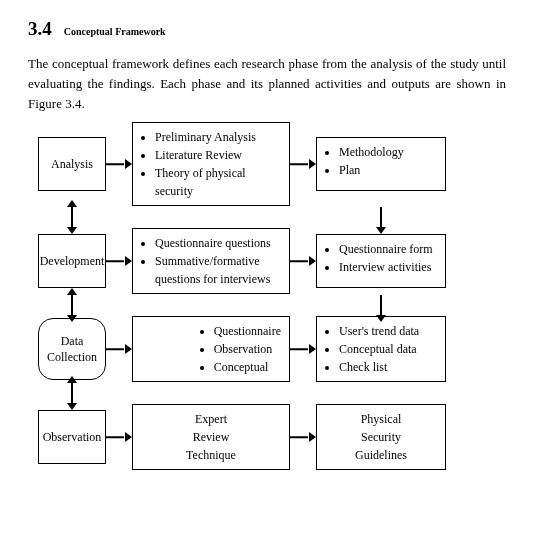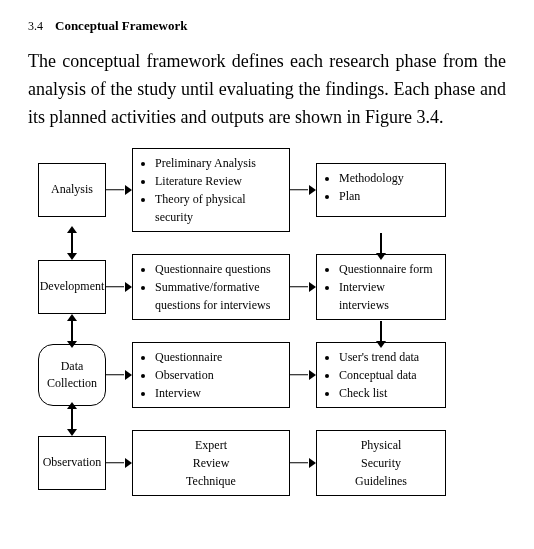--- a/index.html
+++ b/index.html
@@ -12,34 +12,34 @@
       min-height: 549px;
       padding: 18px 28px 20px 28px;
     }
     .section-header {
       display: flex;
       align-items: baseline;
       gap: 12px;
       margin-bottom: 14px;
     }
     .section-number {
-      font-weight: normal;
-      font-size: 12px;
+      font-weight: bold;
+      font-size: 19px;
       white-space: nowrap;
       text-align: center;
     }
     .section-title {
       font-weight: bold;
-      font-size: 13px;
+      font-size: 10px;
     }
     .body-text {
       text-align: justify;
       line-height: 1.55;
-      margin-bottom: 12px;
-      font-size: 18px;
+      margin-bottom: 4px;
+      font-size: 13px;
     }
 
     
     .left-box {
       border: 1.5px solid #000;
       width: 68px;
       min-height: 54px;
       display: flex;
       align-items: center;
       justify-content: center;
@@ -80,21 +80,21 @@
       border-left: 7px solid #000;
     }
 
     
     .middle-box {
       border: 1.5px solid #000;
       width: 158px;
       min-height: 54px;
       display: flex;
       align-items: flex-start;
-      justify-content: flex-start;
+      justify-content: flex-end;
       padding: 5px 8px;
       font-size: 12px;
       line-height: 1.5;
     }
     .middle-box ul {
       list-style: disc;
       padding-left: 14px;
       margin: 0;
     }
     .middle-box ul li {
@@ -245,21 +245,21 @@
     <div class="middle-box">
       <ul>
         <li>Questionnaire questions</li>
         <li>Summative/formative questions for interviews</li>
       </ul>
     </div>
     <div class="arrow-right"></div>
     <div class="right-box">
       <ul>
         <li>Questionnaire form</li>
-        <li>Interview interviews</li>
+        <li>Interview activities</li>
       </ul>
     </div>
   </div>
 
   <div class="diagram-grid" style="height:22px; align-items:start;">
     <div class="vert-arrow-cell" style="height:22px;">
       <div class="double-arrow-vert"></div>
     </div>
     <div></div>
     <div></div>
@@ -269,21 +269,21 @@
     </div>
   </div>
 
   <div class="diagram-grid">
     <div class="left-box" style="min-height:62px;border-radius:15px;">Data<br>Collection</div>
     <div class="arrow-right"></div>
     <div class="middle-box">
       <ul>
         <li>Questionnaire</li>
         <li>Observation</li>
-        <li>Interview</li>
+        <li>Conceptual</li>
       </ul>
     </div>
     <div class="arrow-right"></div>
     <div class="right-box">
       <ul>
         <li>User's trend data</li>
         <li>Conceptual data</li>
         <li>Check list</li>
       </ul>
     </div>

